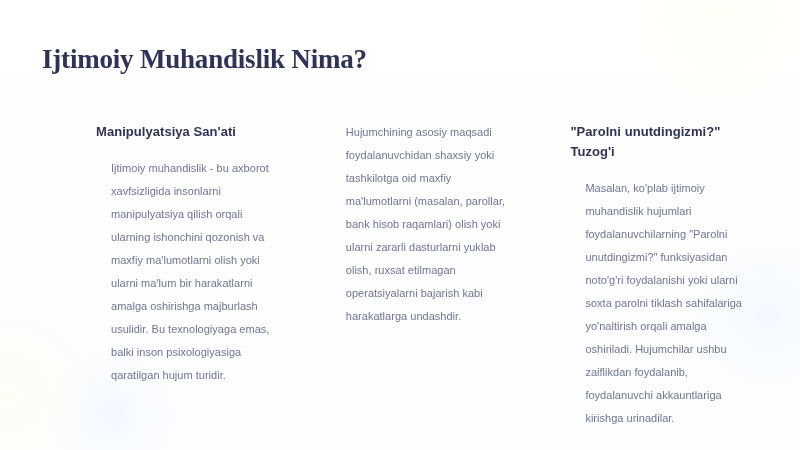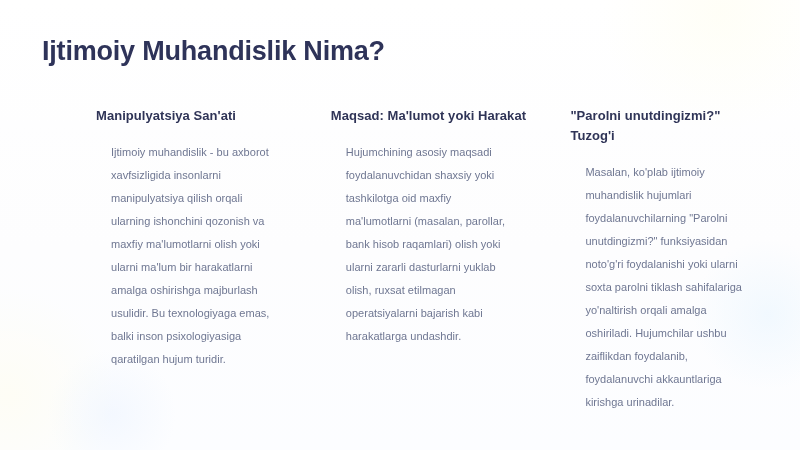--- a/index.html
+++ b/index.html
@@ -24,49 +24,50 @@
       radial-gradient(circle at 96% 70%, rgba(232,245,255,0.55) 0%, rgba(232,245,255,0) 9%),
       radial-gradient(circle at 14% 92%, rgba(235,243,255,0.50) 0%, rgba(235,243,255,0) 8%),
       radial-gradient(circle at 1% 88%, rgba(255,253,240,0.65) 0%, rgba(255,253,240,0) 12%),
       radial-gradient(circle at 90% 3%, rgba(255,254,243,0.7) 0%, rgba(255,254,243,0) 14%),
       linear-gradient(180deg, #ffffff 0%, #fdfdfe 55%, #fcfdff 100%);
   }
 
   .slide-title {
     position: absolute;
     left: 42px;
-    top: 36px;
+    top: 44px;
     margin: 0;
     font-size: 27px;
     font-weight: 700;
     letter-spacing: -0.2px;
     color: #2e3359;
     line-height: 1.18;
     white-space: nowrap;
+    font-family: Liberation Serif, serif;
   }
 
   .columns {
     position: absolute;
     left: 96px;
     top: 106px;
     right: 22px;
     display: flex;
     align-items: flex-start;
     gap: 0;
   }
 
   .column {
     box-sizing: border-box;
   }
   .column.col-1 { width: 242px; padding-right: 44px; }
   .column.col-2 { width: 247px; padding-right: 44px; }
   .column.col-3 { width: 215px; padding-right: 12px; }
 
   .col-heading {
-    margin: 0 0 12px 0;
+    margin: 16px 0 12px 0;
     font-size: 13px;
     font-weight: 700;
     line-height: 1.52;
     color: #2f3457;
     letter-spacing: 0.05px;
   }
 
   .col-body {
     margin: 15px;
     font-size: 11px;
@@ -84,21 +85,20 @@
   <h1 class="slide-title">Ijtimoiy Muhandislik Nima?</h1>
 
   <div class="columns">
 
     <div class="column col-1">
       <h2 class="col-heading">Manipulyatsiya San'ati</h2>
       <p class="col-body">Ijtimoiy muhandislik - bu axborot xavfsizligida insonlarni manipulyatsiya qilish orqali ularning ishonchini qozonish va maxfiy ma'lumotlarni olish yoki ularni ma'lum bir harakatlarni amalga oshirishga majburlash usulidir. Bu texnologiyaga emas, balki inson psixologiyasiga qaratilgan hujum turidir.</p>
     </div>
 
     <div class="column col-2">
-      <h2 class="col-heading">Maqsad: Ma'lumot yoki Harakat</h2>
       <p class="col-body">Hujumchining asosiy maqsadi foydalanuvchidan shaxsiy yoki tashkilotga oid maxfiy ma'lumotlarni (masalan, parollar, bank hisob raqamlari) olish yoki ularni zararli dasturlarni yuklab olish, ruxsat etilmagan operatsiyalarni bajarish kabi harakatlarga undashdir.</p>
     </div>
 
     <div class="column col-3">
       <h2 class="col-heading">"Parolni unutdingizmi?" Tuzog'i</h2>
       <p class="col-body">Masalan, ko'plab ijtimoiy muhandislik hujumlari foydalanuvchilarning "Parolni unutdingizmi?" funksiyasidan noto'g'ri foydalanishi yoki ularni soxta parolni tiklash sahifalariga yo'naltirish orqali amalga oshiriladi. Hujumchilar ushbu zaiflikdan foydalanib, foydalanuvchi akkauntlariga kirishga urinadilar.</p>
     </div>
 
   </div>
 </div>

